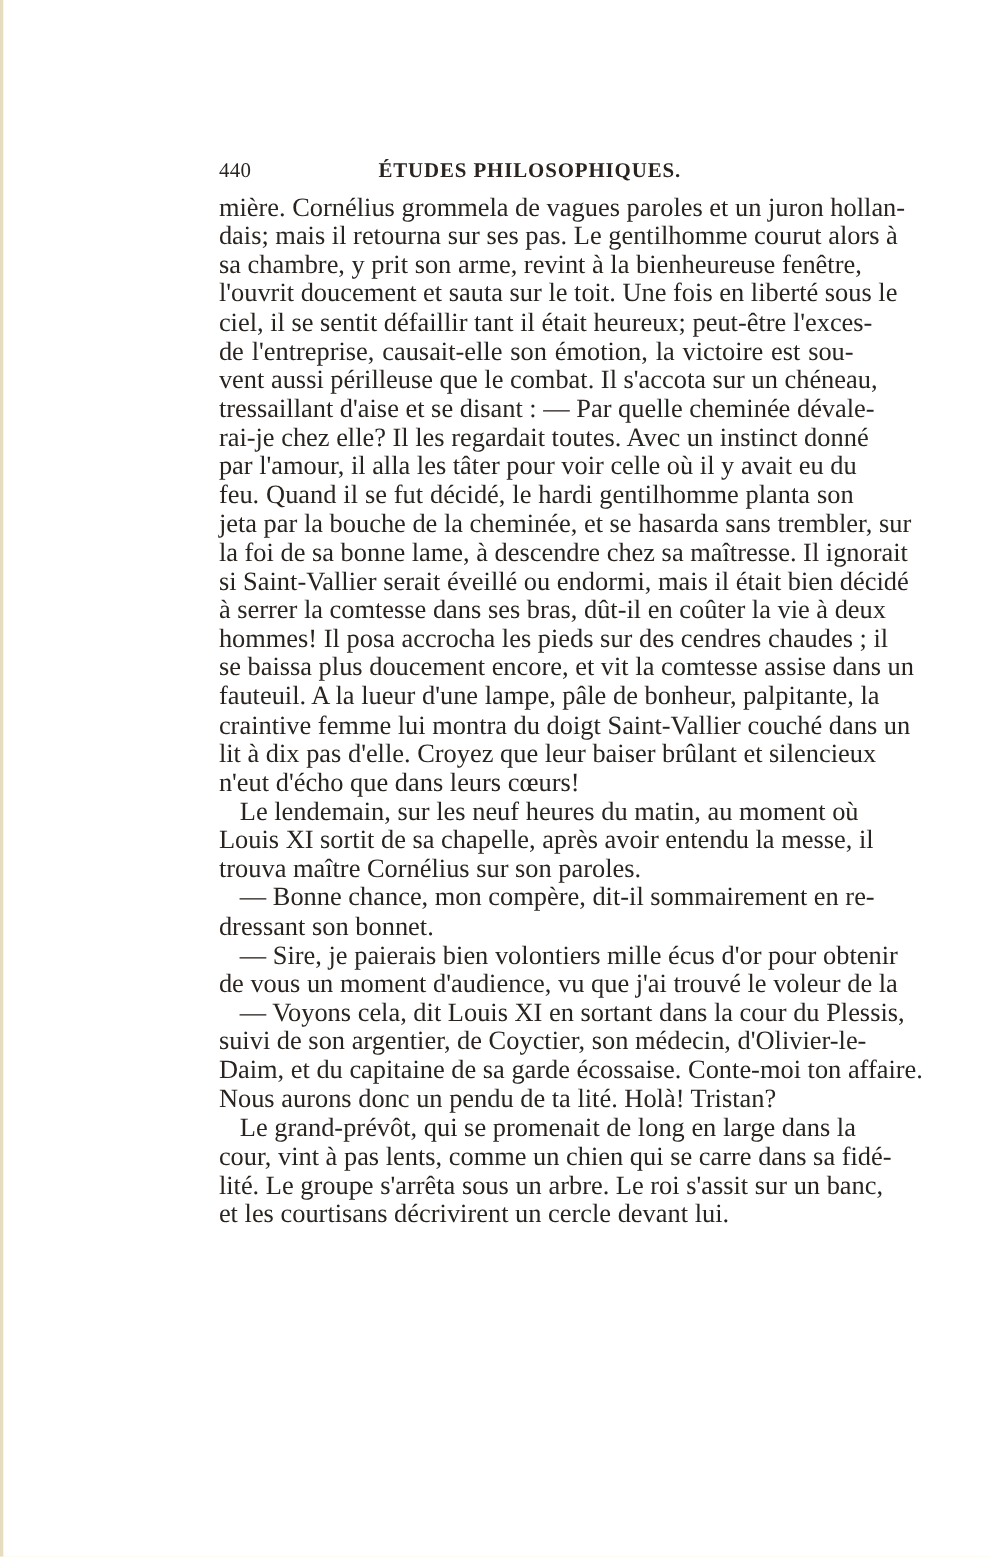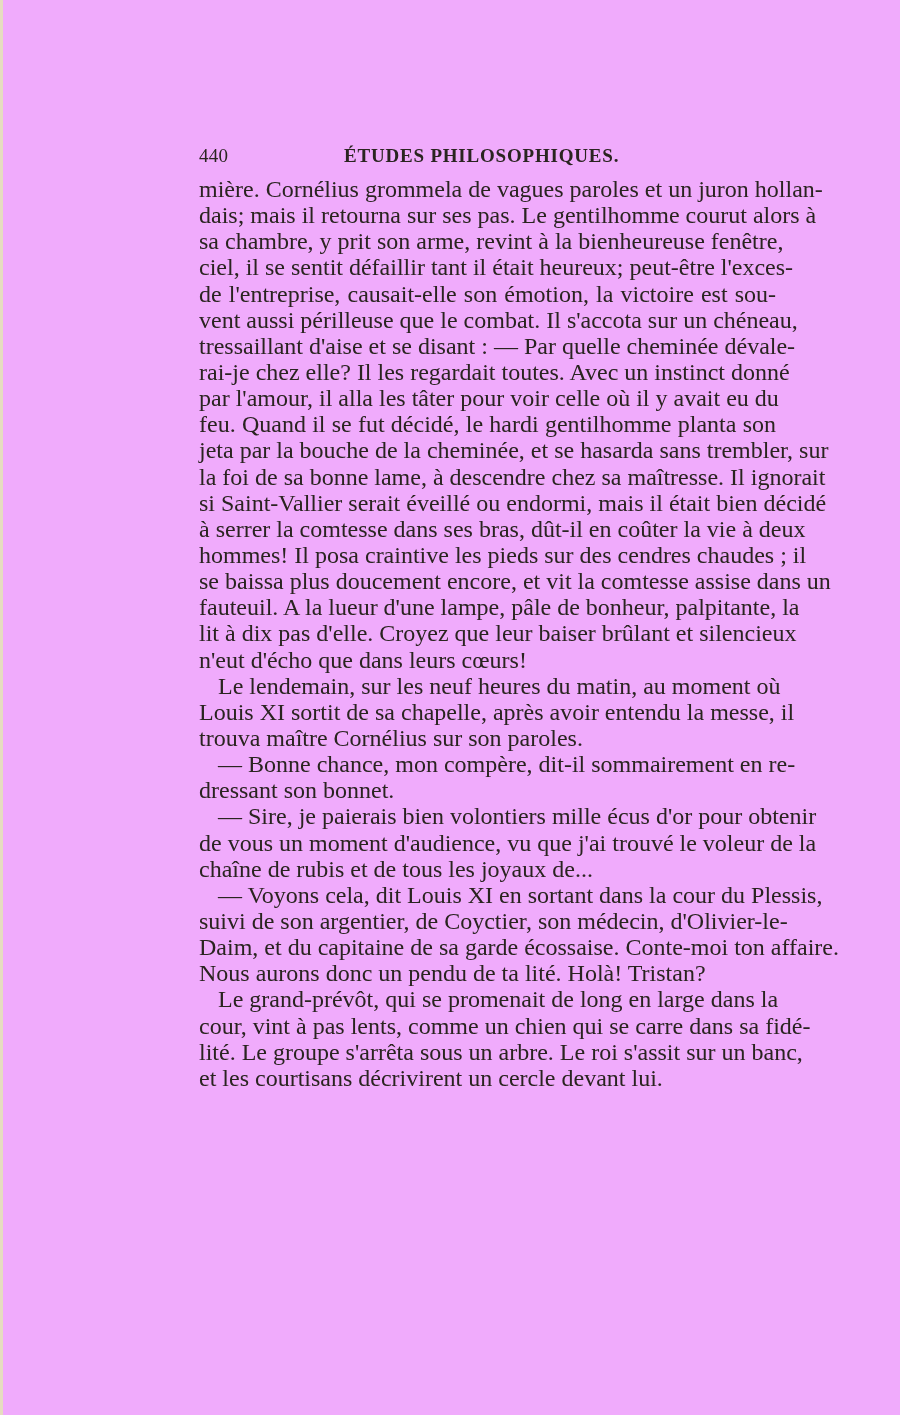--- a/index.html
+++ b/index.html
@@ -12,21 +12,21 @@
       background: #fcefc8;
       position: relative;
       overflow: hidden;
       font-family: "DejaVu Serif", "Liberation Serif", serif;
       color: #2a2420;
     }
     .page {
       position: absolute;
       left: 0; top: 0;
       width: 900px; height: 1415px;
-      background: #f0abfc;
+      background: #ffffff;
       box-shadow: inset 3px 0 0 #e6dcc0;
     }
     .header {
       position: absolute;
       left: 199px;
       top: 145px;
       width: 577px;
       height: 28px;
       font-family: "Liberation Serif", serif;
       font-weight: bold;
@@ -77,53 +77,54 @@
     <span class="page-number">440</span>
     <span class="running-title">ÉTUDES PHILOSOPHIQUES.</span>
   </div>
 
   <div class="body-text">
 
     <div>
       <span class="line">mière. Cornélius grommela de vagues paroles et un juron hollan-</span>
       <span class="line">dais; mais il retourna sur ses pas. Le gentilhomme courut alors à</span>
       <span class="line">sa chambre, y prit son arme, revint à la bienheureuse fenêtre,</span>
+      <span class="line">l'ouvrit doucement et sauta sur le toit. Une fois en liberté sous le</span>
       <span class="line">ciel, il se sentit défaillir tant il était heureux; peut-être l'exces-</span>
       <span class="line">de l'entreprise, causait-elle son émotion, la victoire est sou-</span>
       <span class="line">vent aussi périlleuse que le combat. Il s'accota sur un chéneau,</span>
       <span class="line">tressaillant d'aise et se disant : — Par quelle cheminée dévale-</span>
       <span class="line">rai-je chez elle? Il les regardait toutes. Avec un instinct donné</span>
       <span class="line">par l'amour, il alla les tâter pour voir celle où il y avait eu du</span>
       <span class="line">feu. Quand il se fut décidé, le hardi gentilhomme planta son</span>
       <span class="line">jeta par la bouche de la cheminée, et se hasarda sans trembler, sur</span>
       <span class="line">la foi de sa bonne lame, à descendre chez sa maîtresse. Il ignorait</span>
       <span class="line">si Saint-Vallier serait éveillé ou endormi, mais il était bien décidé</span>
       <span class="line">à serrer la comtesse dans ses bras, dût-il en coûter la vie à deux</span>
-      <span class="line">hommes! Il posa craintive les pieds sur des cendres chaudes ; il</span>
+      <span class="line">hommes! Il posa accrocha les pieds sur des cendres chaudes ; il</span>
       <span class="line">se baissa plus doucement encore, et vit la comtesse assise dans un</span>
       <span class="line">fauteuil. A la lueur d'une lampe, pâle de bonheur, palpitante, la</span>
+      <span class="line">craintive femme lui montra du doigt Saint-Vallier couché dans un</span>
       <span class="line">lit à dix pas d'elle. Croyez que leur baiser brûlant et silencieux</span>
       <span class="line last">n'eut d'écho que dans leurs cœurs!</span>
     </div>
 
     <div>
       <span class="line indent">Le lendemain, sur les neuf heures du matin, au moment où</span>
       <span class="line">Louis XI sortit de sa chapelle, après avoir entendu la messe, il</span>
       <span class="line last">trouva maître Cornélius sur son paroles.</span>
     </div>
 
     <div>
       <span class="line indent">— Bonne chance, mon compère, dit-il sommairement en re-</span>
       <span class="line last">dressant son bonnet.</span>
     </div>
 
     <div>
       <span class="line indent">— Sire, je paierais bien volontiers mille écus d'or pour obtenir</span>
       <span class="line">de vous un moment d'audience, vu que j'ai trouvé le voleur de la</span>
-      <span class="line last">chaîne de rubis et de tous les joyaux de...</span>
     </div>
 
     <div>
       <span class="line indent">— Voyons cela, dit Louis XI en sortant dans la cour du Plessis,</span>
       <span class="line">suivi de son argentier, de Coyctier, son médecin, d'Olivier-le-</span>
       <span class="line">Daim, et du capitaine de sa garde écossaise. Conte-moi ton affaire.</span>
       <span class="line last">Nous aurons donc un pendu de ta lité. Holà! Tristan?</span>
     </div>
 
     <div>

